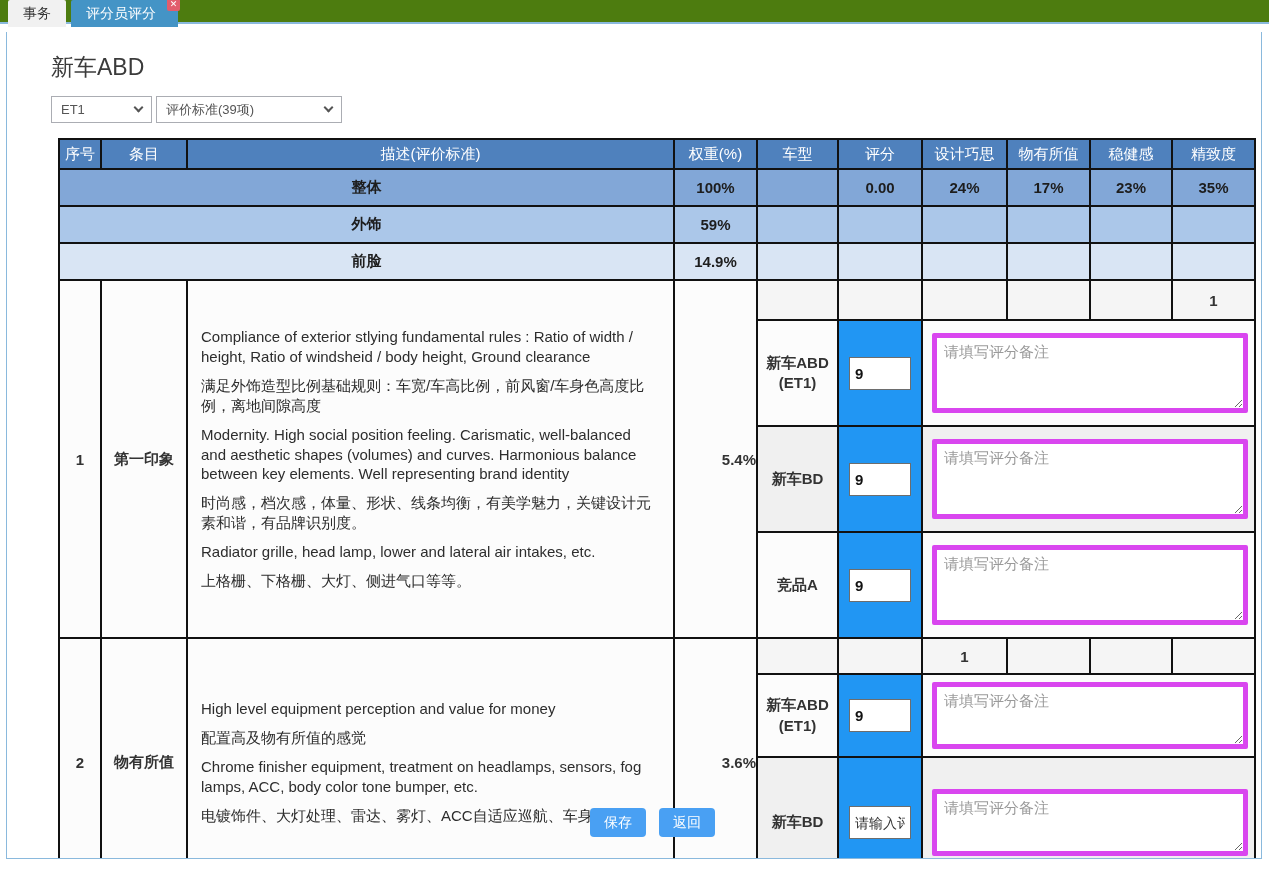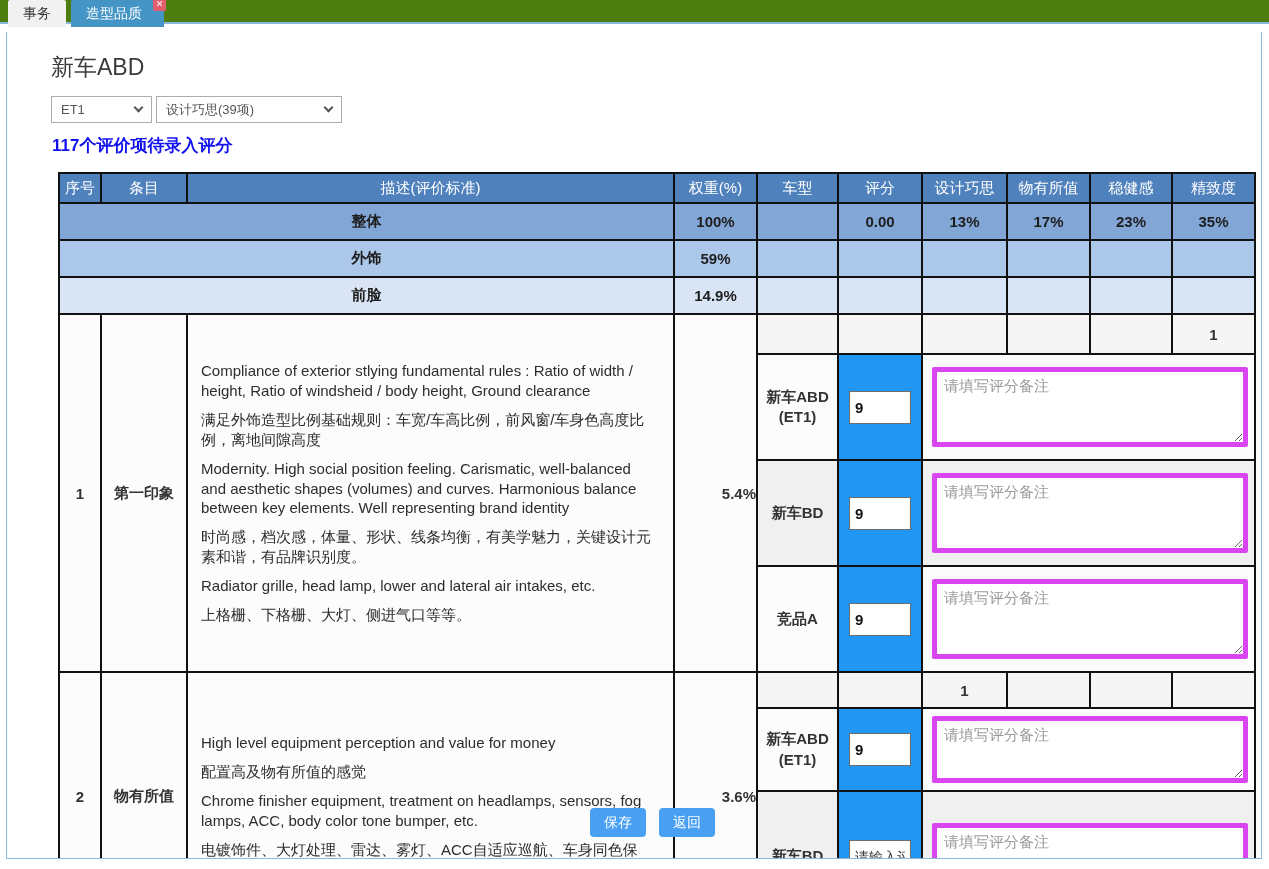--- a/index.html
+++ b/index.html
@@ -69,38 +69,37 @@
   .float-btn.back{left:659px;}
 </style>
 </head>
 <body>
 
 <div class="tab-bar">
     <div class="tab first">
       <span>事务</span>
     </div>
     <div class="tab active">
-      <span>造型品质</span>
+      <span>评分员评分</span>
       <span class="tab-close">✕</span>
     </div>
   </div>
 
 <div class="frame">
   <h1 class="page-title">新车ABD</h1>
   <div class="filters">
     <div class="sel v">
       <span>ET1</span>
       <span class="chev"></span>
     </div>
     <div class="sel c">
-      <span>设计巧思(39项)</span>
+      <span>评价标准(39项)</span>
       <span class="chev"></span>
     </div>
   </div>
-  <div class="notice">117个评价项待录入评分</div>
 
   <table class="rating">
     <colgroup>
       <col style="width:42px">
         <col style="width:86px">
         <col style="width:487px">
         <col style="width:83px">
       <col style="width:81px">
         <col style="width:84px">
         <col style="width:85px">
@@ -119,21 +118,21 @@
           <th class="hd">设计巧思</th>
           <th class="hd">物有所值</th>
           <th class="hd">稳健感</th>
           <th class="hd">精致度</th>
         </tr>
         <tr class="sum l1">
           <td colspan="3">整体</td>
           <td>100%</td>
           <td></td>
           <td>0.00</td>
-          <td>13%</td>
+          <td>24%</td>
           <td>17%</td>
           <td>23%</td>
           <td>35%</td>
         </tr>
         <tr class="sum l2">
           <td colspan="3">外饰</td>
           <td>59%</td>
           <td></td>
           <td></td>
           <td></td>

